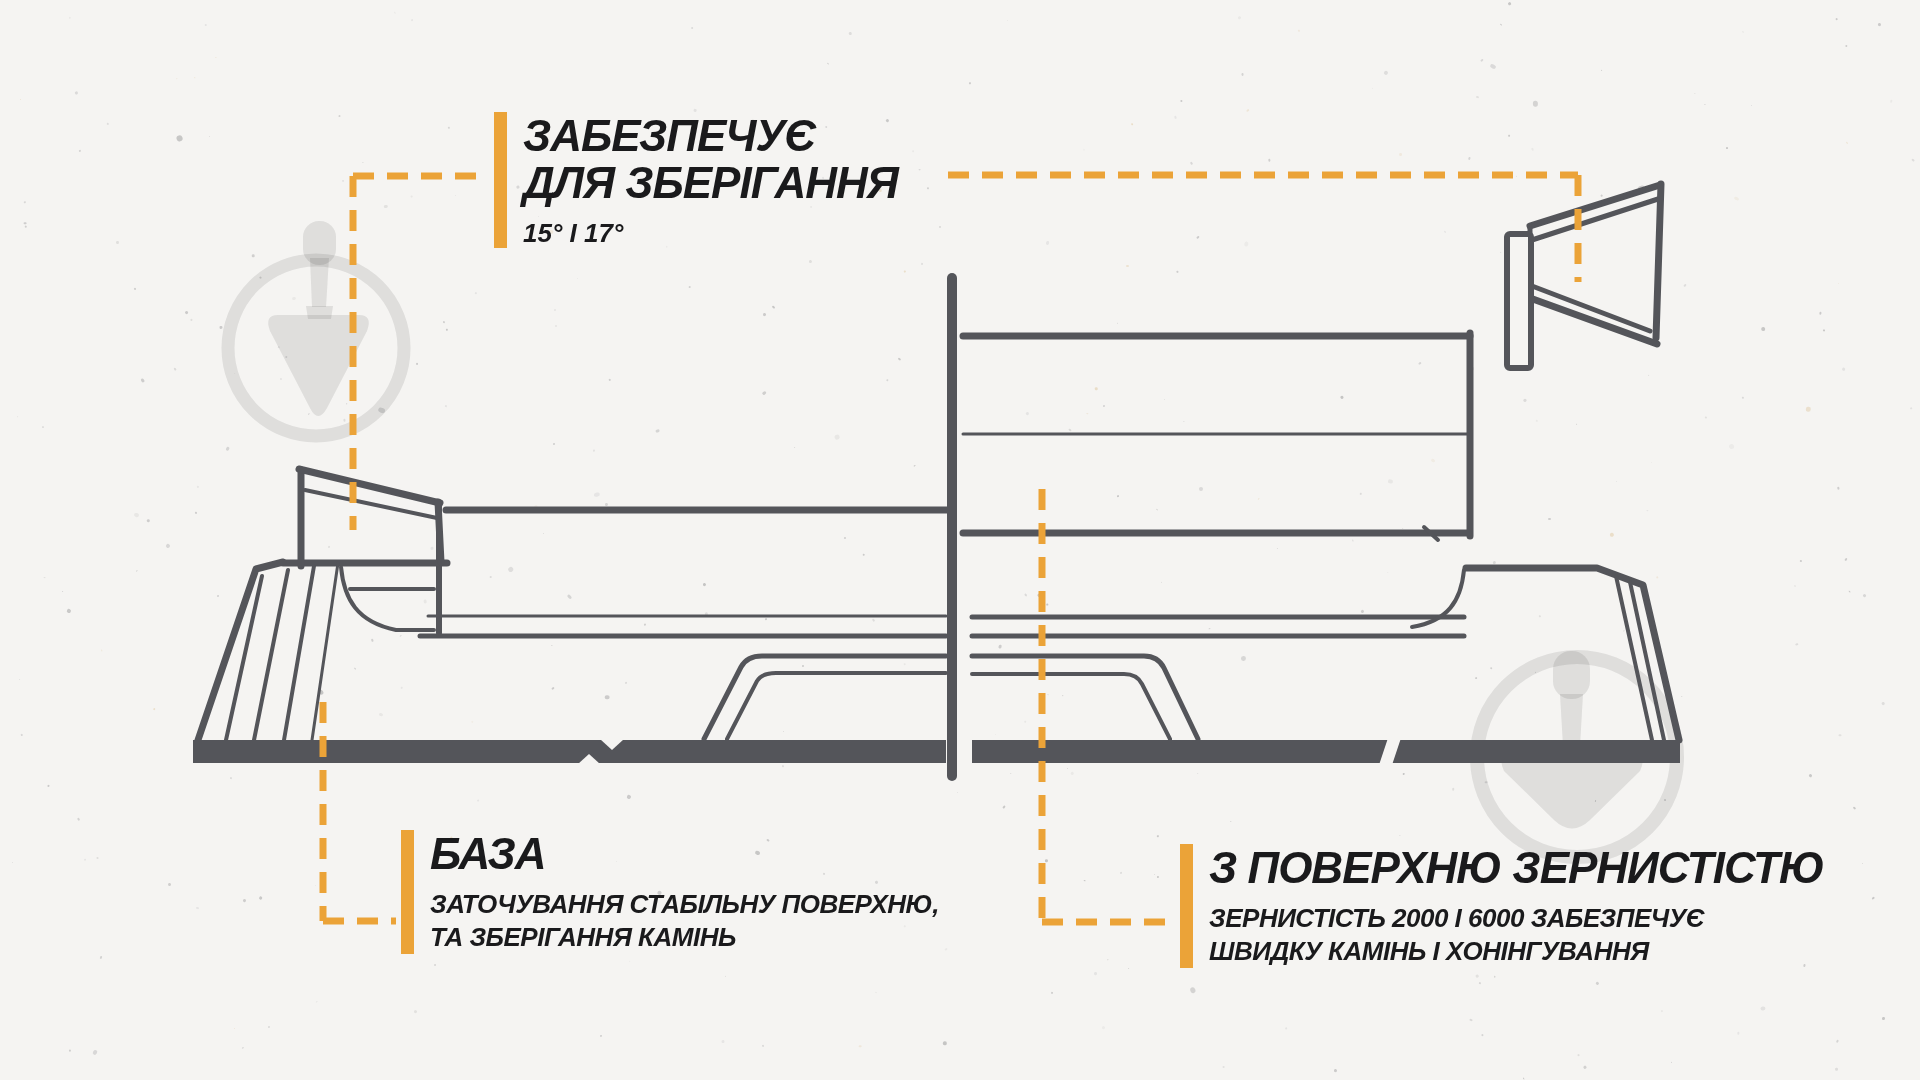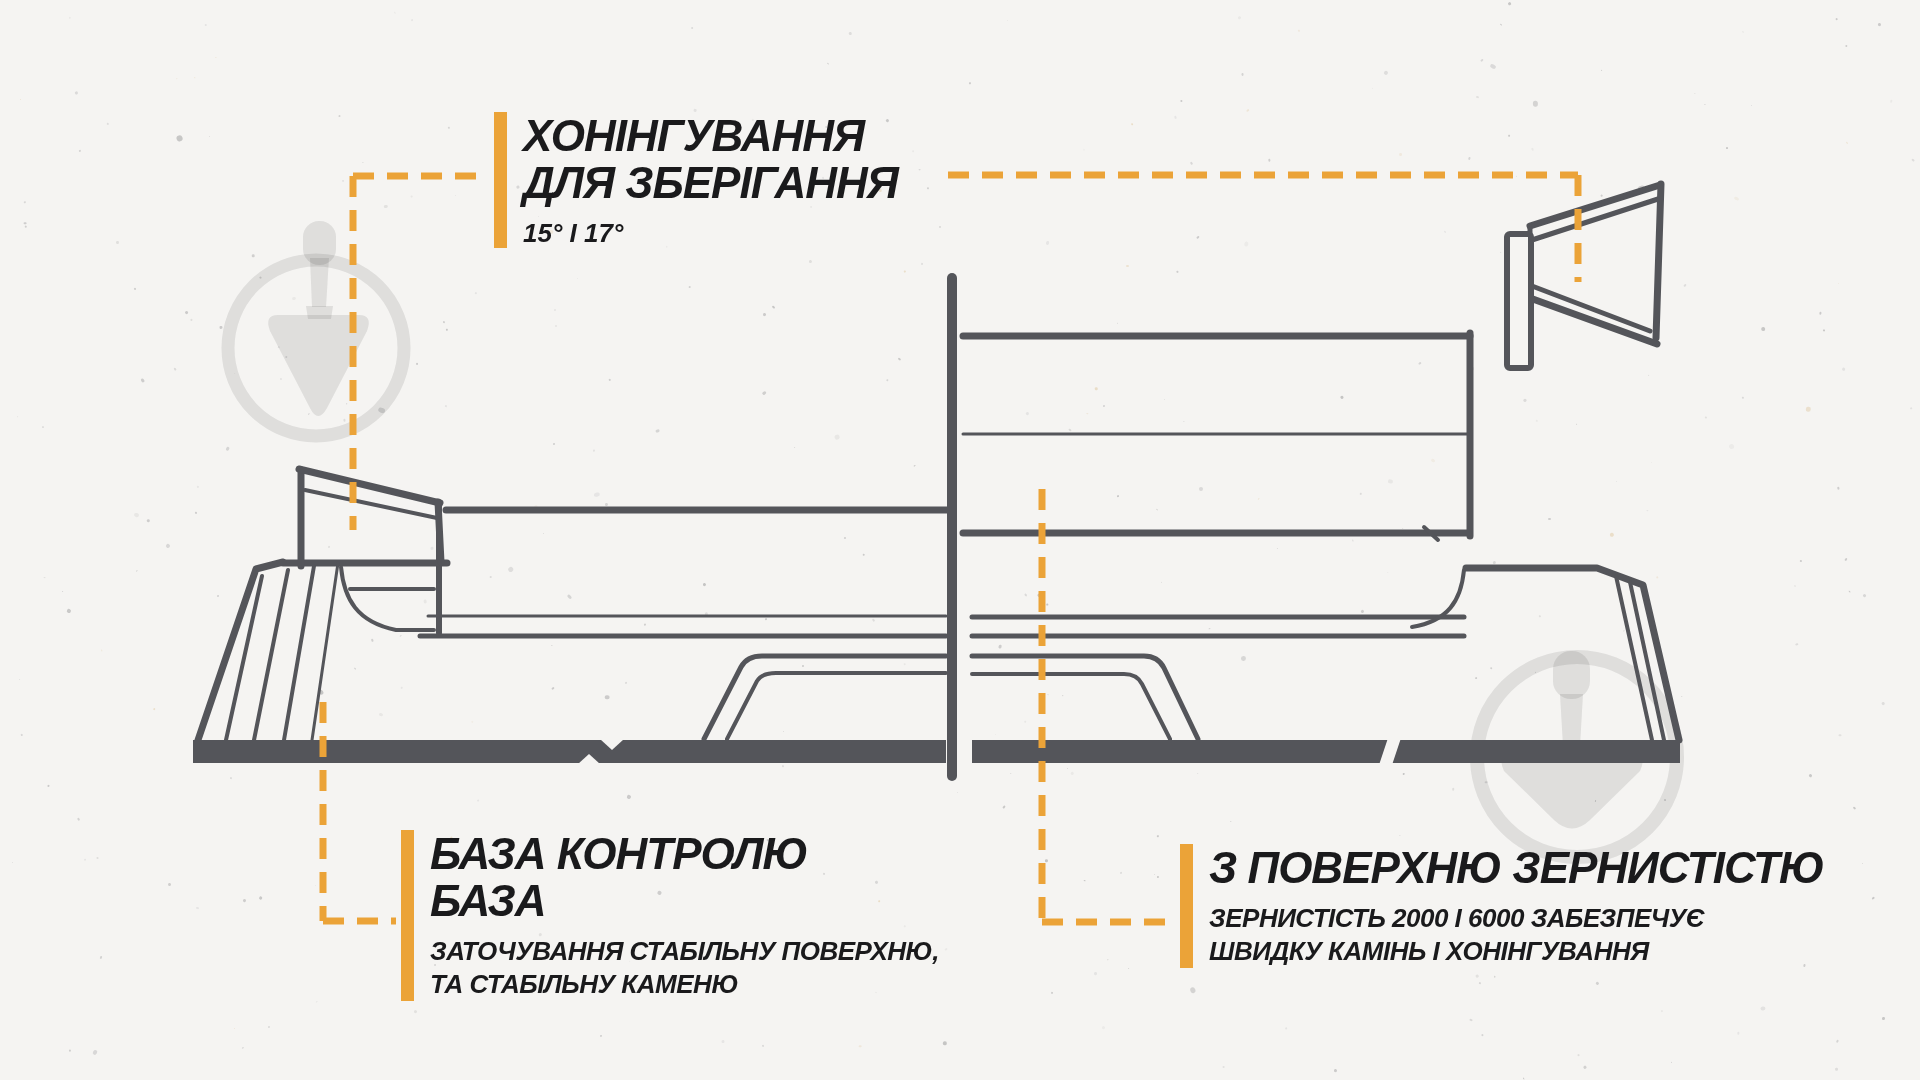--- a/index.html
+++ b/index.html
@@ -510,37 +510,36 @@
       <path class="dash" d="M323,921 L396,921"></path>
       <path class="dash" d="M1042,489 L1042,922"></path>
       <path class="dash" d="M1042,922 L1172,922"></path>
     </g>
   </svg>
 
   <div class="label label-guides">
     <div class="accent-bar"></div>
     <div class="label-body">
       <div class="title">
-        <span style="display:block">ХОНІНГУВАННЯ</span>
+        <span style="display:block">ЗАБЕЗПЕЧУЄ</span>
         <span style="display:block">ДЛЯ ЗБЕРІГАННЯ</span>
       </div>
       <div class="angles">15° І 17°</div>
     </div>
   </div>
 
   <div class="label label-water-base">
     <div class="accent-bar"></div>
     <div class="label-body">
       <div class="title">
-        <span style="display:block">БАЗА КОНТРОЛЮ</span>
         <span style="display:block">БАЗА</span>
       </div>
       <div class="subtitle">
         <span style="display:block">ЗАТОЧУВАННЯ СТАБІЛЬНУ ПОВЕРХНЮ,</span>
-        <span style="display:block">ТА СТАБІЛЬНУ КАМЕНЮ</span>
+        <span style="display:block">ТА ЗБЕРІГАННЯ КАМІНЬ</span>
       </div>
     </div>
   </div>
 
   <div class="label label-stone">
     <div class="accent-bar"></div>
     <div class="label-body">
       <div class="title">
         <span style="display:block">З ПОВЕРХНЮ ЗЕРНИСТІСТЮ</span>
       </div>

